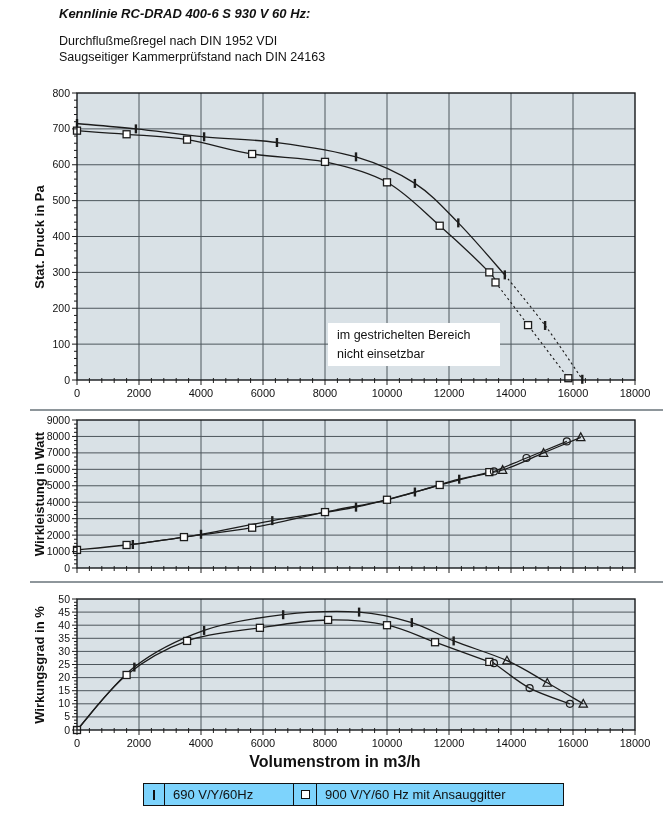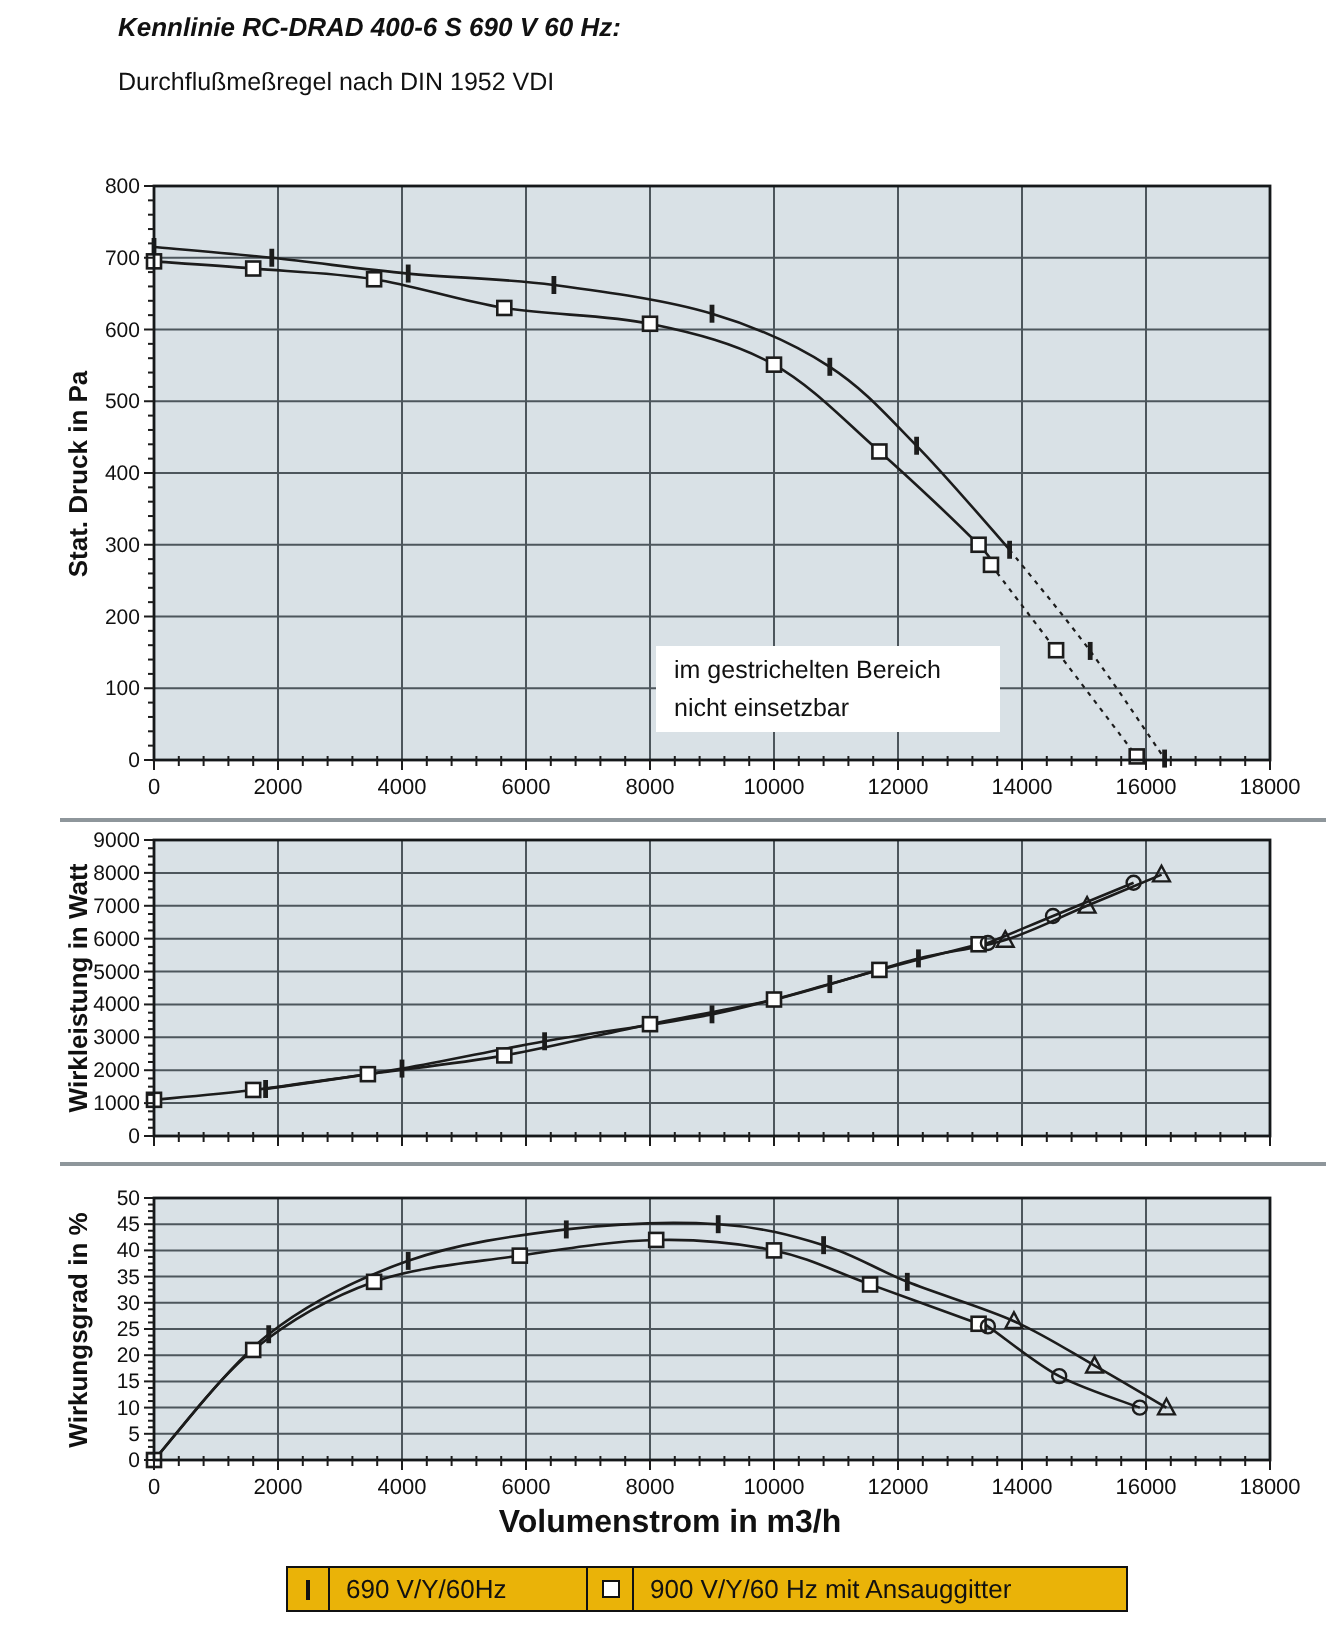--- a/index.html
+++ b/index.html
@@ -4,38 +4,39 @@
 <style>
   html,body{margin:0;padding:0;}
   body{width:672px;height:819px;background:#ffffff;font-family:"Liberation Sans",sans-serif;color:#111;}
   #page{position:relative;width:672px;height:819px;background:#fff;overflow:hidden;}
   .doc-title{position:absolute;left:59px;top:6px;font-size:13px;font-weight:bold;font-style:italic;}
   .doc-sub1{position:absolute;left:59px;top:34px;font-size:12.5px;}
   .doc-sub2{position:absolute;left:59px;top:50px;font-size:12.5px;}
   .divider{position:absolute;left:30px;width:633px;height:2px;background:#8e969b;}
   .y-title{position:absolute;width:230px;text-align:center;font-weight:bold;font-size:13px;transform:translate(-50%,-50%) rotate(-90deg);}
   .x-title{position:absolute;left:145px;top:753px;width:380px;text-align:center;font-weight:bold;font-size:16px;}
-  #legend{position:absolute;left:143px;top:783px;display:flex;align-items:stretch;border:1.4px solid #111;background:#eab308;height:21px;}
+  #legend{position:absolute;left:143px;top:783px;display:flex;align-items:stretch;border:1.4px solid #111;background:#7dd3fc;height:21px;}
   .lcell{display:flex;align-items:center;font-size:13px;white-space:nowrap;}
   .lcell.marker{justify-content:center;width:20px;border-right:1.2px solid #111;}
   .lcell.marker2{width:22px;}
   .lcell.lab{padding:0 8px;}
   .lcell.lab1{width:112px;border-right:1.2px solid #111;}
   .lcell.lab2{min-width:230px;}
   .tickglyph{display:inline-block;width:2.5px;height:10px;background:#111;}
   .squareglyph{display:inline-block;width:7px;height:7px;border:1.3px solid #111;background:#fff;}
   #charts svg{position:absolute;left:0;}
   #charts svg text{font-family:"Liberation Sans",sans-serif;}
 </style>
 </head>
 <body>
 
 <div id="page">
-  <div class="doc-title">Kennlinie RC-DRAD 400-6 S 690 V 60 Hz:</div>
+  <div class="doc-title">Kennlinie RC-DRAD 400-6 S 930 V 60 Hz:</div>
   <div class="doc-sub1">Durchflußmeßregel nach DIN 1952 VDI</div>
+  <div class="doc-sub2">Saugseitiger Kammerprüfstand nach DIN 24163</div>
 
   <div id="charts">
       <svg width="672" height="319" style="top: 88px;">
         <rect x="77" y="5" width="558" height="287" fill="#d9e1e6"></rect>
         <line x1="139" y1="5" x2="139" y2="292" stroke="#4d565c" stroke-width="1"></line>
         <line x1="201" y1="5" x2="201" y2="292" stroke="#4d565c" stroke-width="1"></line>
         <line x1="263" y1="5" x2="263" y2="292" stroke="#4d565c" stroke-width="1"></line>
         <line x1="325" y1="5" x2="325" y2="292" stroke="#4d565c" stroke-width="1"></line>
         <line x1="387" y1="5" x2="387" y2="292" stroke="#4d565c" stroke-width="1"></line>
         <line x1="449" y1="5" x2="449" y2="292" stroke="#4d565c" stroke-width="1"></line>

